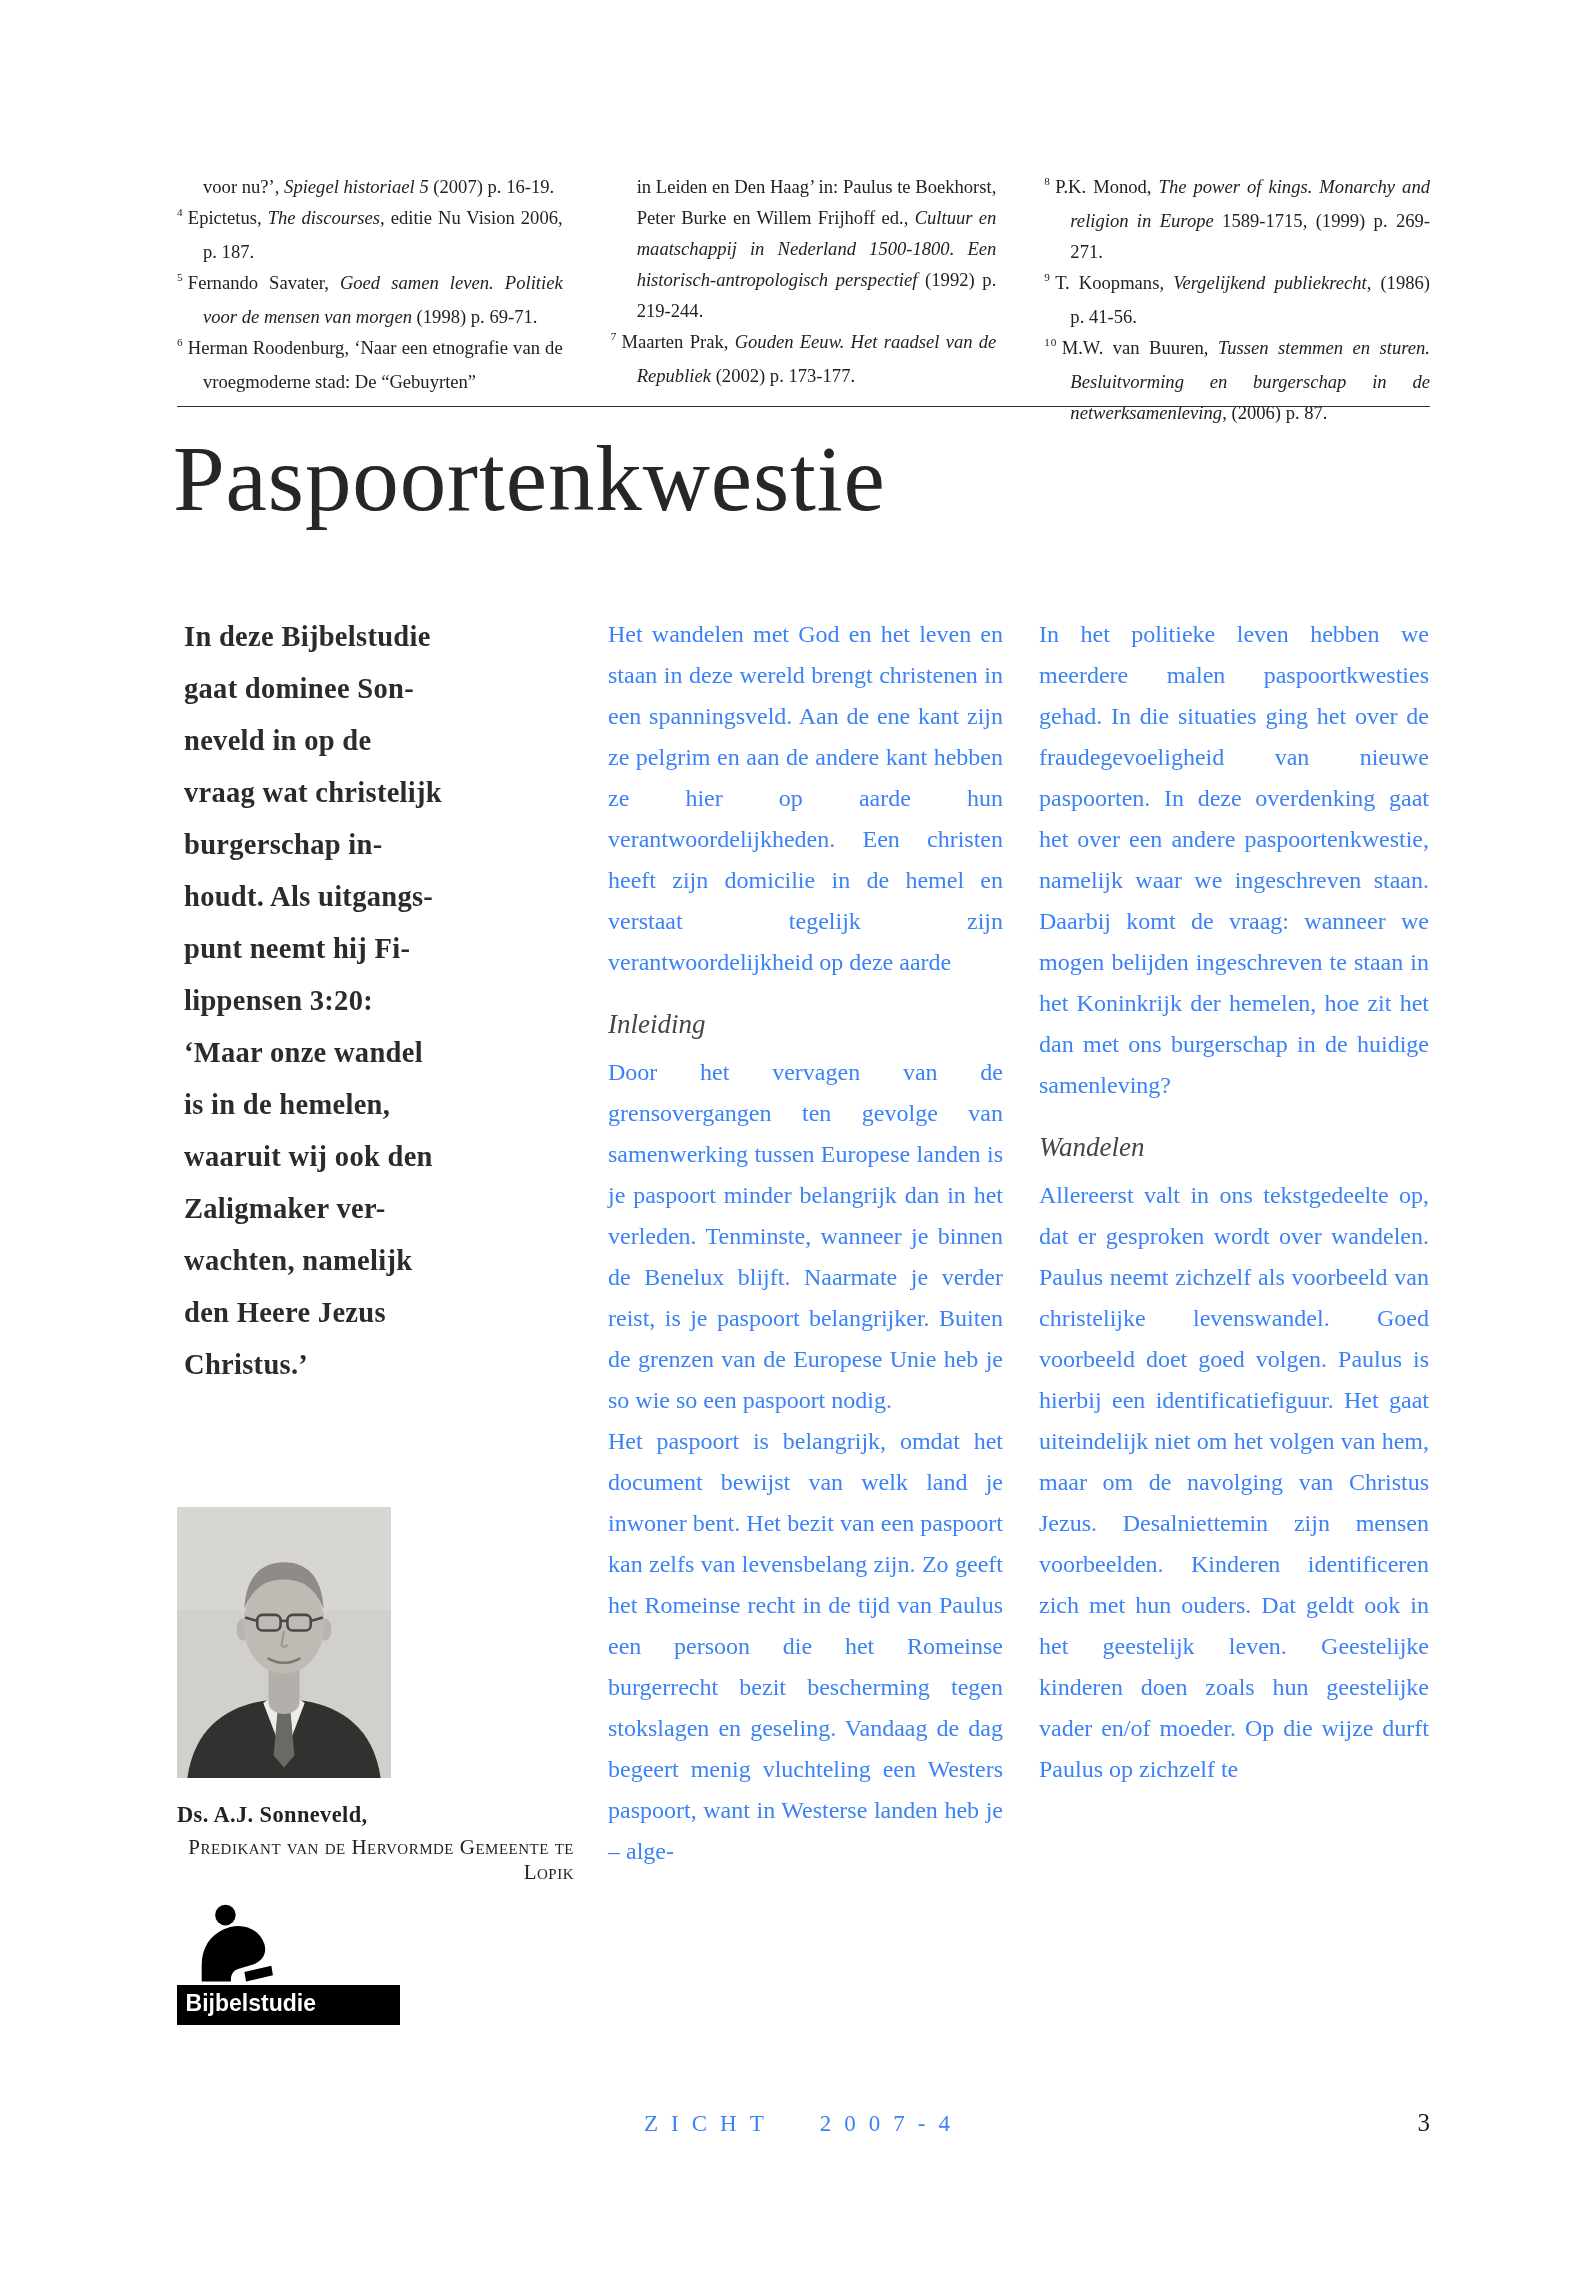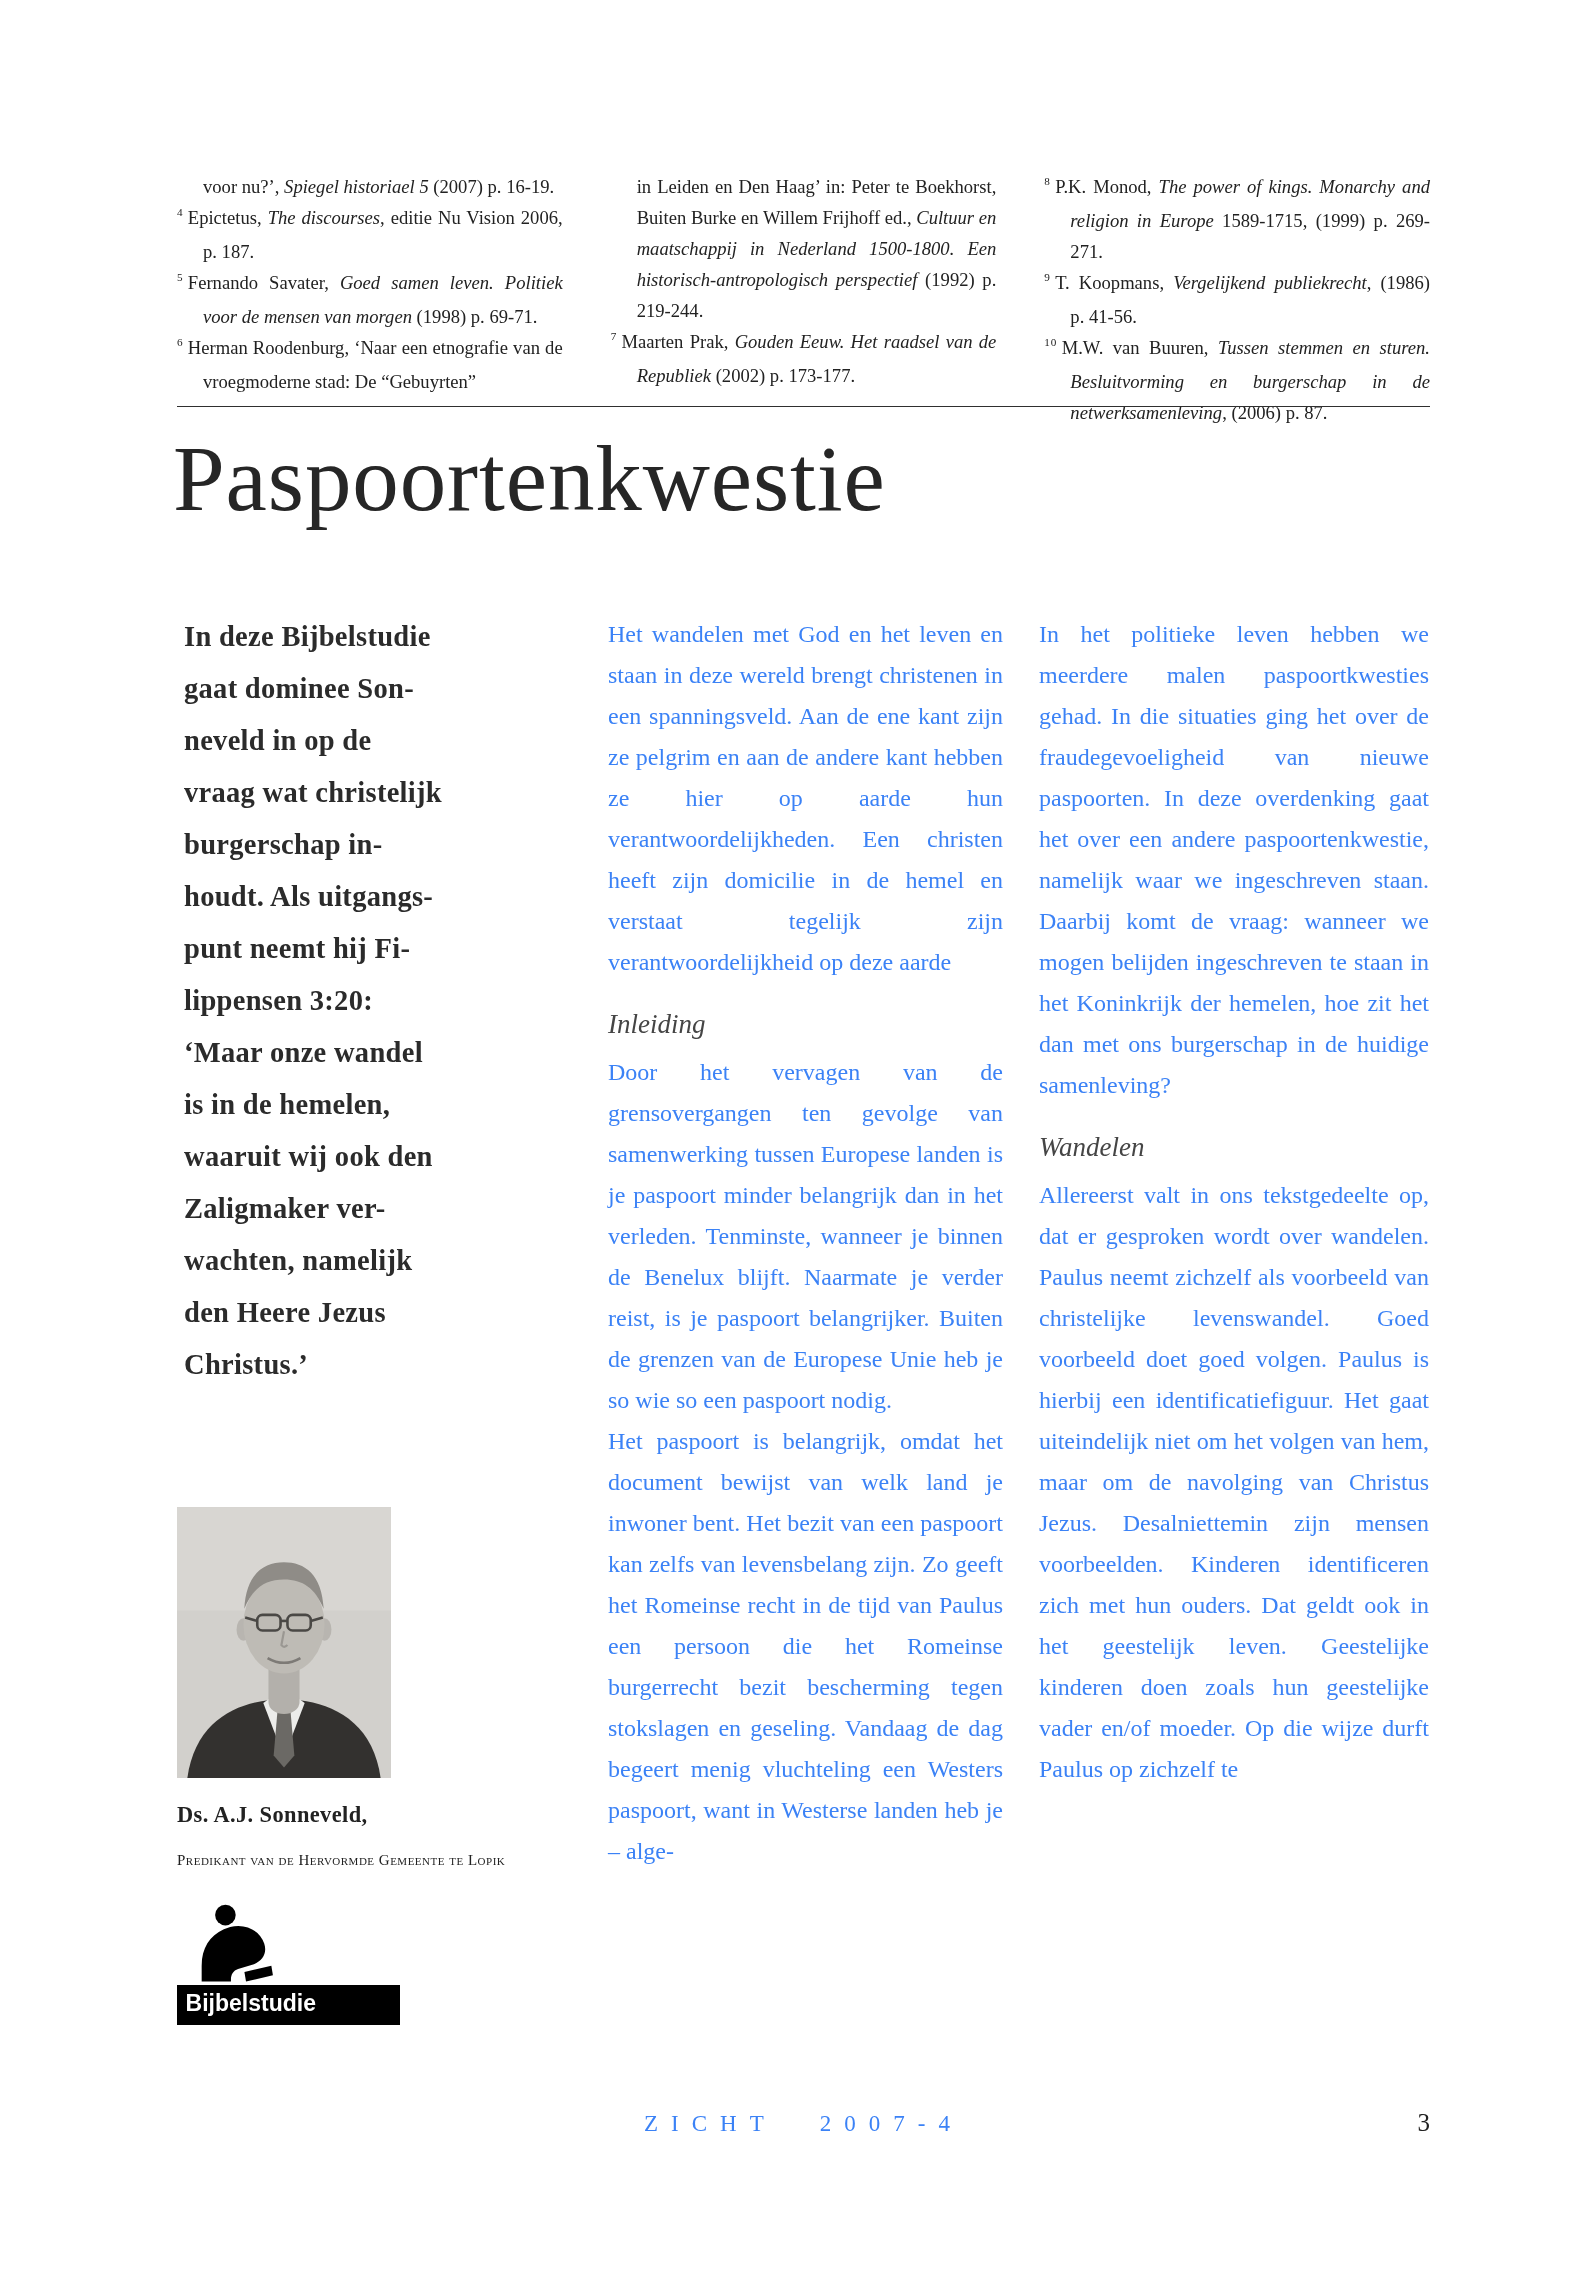--- a/index.html
+++ b/index.html
@@ -53,21 +53,21 @@
     margin:26px 0 12px 0;
     font-size:27px; font-style:italic; font-weight:400; color:#454545;
   }
 
   
   .photo { position:absolute; left:177px; top:1507px; width:214px; height:271px; margin:0; }
   .photo svg { display:block; width:214px; height:271px; }
 
   .caption { position:absolute; left:177px; top:1802px; width:397px; }
   .author-name { font-size:22.4px; font-weight:700; letter-spacing:0.4px; color:#222; }
-  .author-role { margin-top:24px; font-size:15px; font-variant:small-caps; letter-spacing:0.5px; color:#222; }
+  .author-role { margin-top:7px; font-size:21px; font-variant:small-caps; letter-spacing:0.5px; color:#222;text-align:right; }
 
   
   .logo { position:absolute; left:177px; top:1899px; width:223px; }
   .logo-icon { display:block; width:95px; height:86px; margin-left:12px; }
   .logo-bar {
     background:#000; color:#fff;
     font-family:"Liberation Sans", sans-serif;
     font-weight:700; font-size:23px; line-height:1;
     padding:7px 8.6px 9.5px 8.6px;
   }
@@ -87,21 +87,21 @@
 <div class="page">
 
   <header class="footnotes">
     <div class="fn-col">
         <p class="footnote cont"><span>voor nu?’, </span><em>Spiegel historiael 5</em><span> (2007) p. 16-19.</span></p>
         <p class="footnote"><span class="fn-num">4</span><span>Epictetus, </span><em>The discourses</em><span>, editie Nu Vision 2006, p. 187.</span></p>
         <p class="footnote"><span class="fn-num">5</span><span>Fernando Savater, </span><em>Goed samen leven. Politiek voor de mensen van morgen</em><span> (1998) p. 69-71.</span></p>
         <p class="footnote"><span class="fn-num">6</span><span>Herman Roodenburg, ‘Naar een etnografie van de vroegmoderne stad: De “Gebuyrten”</span></p>
       </div>
     <div class="fn-col">
-        <p class="footnote cont"><span>in Leiden en Den Haag’ in: Peter te Boekhorst, Buiten Burke en Willem Frijhoff ed., </span><em>Cultuur en maatschappij in Nederland 1500-1800. Een historisch-antropologisch perspectief</em><span> (1992) p. 219-244.</span></p>
+        <p class="footnote cont"><span>in Leiden en Den Haag’ in: Paulus te Boekhorst, Peter Burke en Willem Frijhoff ed., </span><em>Cultuur en maatschappij in Nederland 1500-1800. Een historisch-antropologisch perspectief</em><span> (1992) p. 219-244.</span></p>
         <p class="footnote"><span class="fn-num">7</span><span>Maarten Prak, </span><em>Gouden Eeuw. Het raadsel van de Republiek</em><span> (2002) p. 173-177.</span></p>
       </div>
     <div class="fn-col">
         <p class="footnote"><span class="fn-num">8</span><span>P.K. Monod, </span><em>The power of kings. Monarchy and religion in Europe</em><span> 1589-1715, (1999) p. 269-271.</span></p>
         <p class="footnote"><span class="fn-num">9</span><span>T. Koopmans, </span><em>Vergelijkend publiekrecht</em><span>, (1986) p. 41-56.</span></p>
         <p class="footnote"><span class="fn-num">10</span><span>M.W. van Buuren, </span><em>Tussen stemmen en sturen. Besluitvorming en burgerschap in de netwerksamenleving</em><span>, (2006) p. 87.</span></p>
       </div>
   </header>
 
   <hr class="rule">

